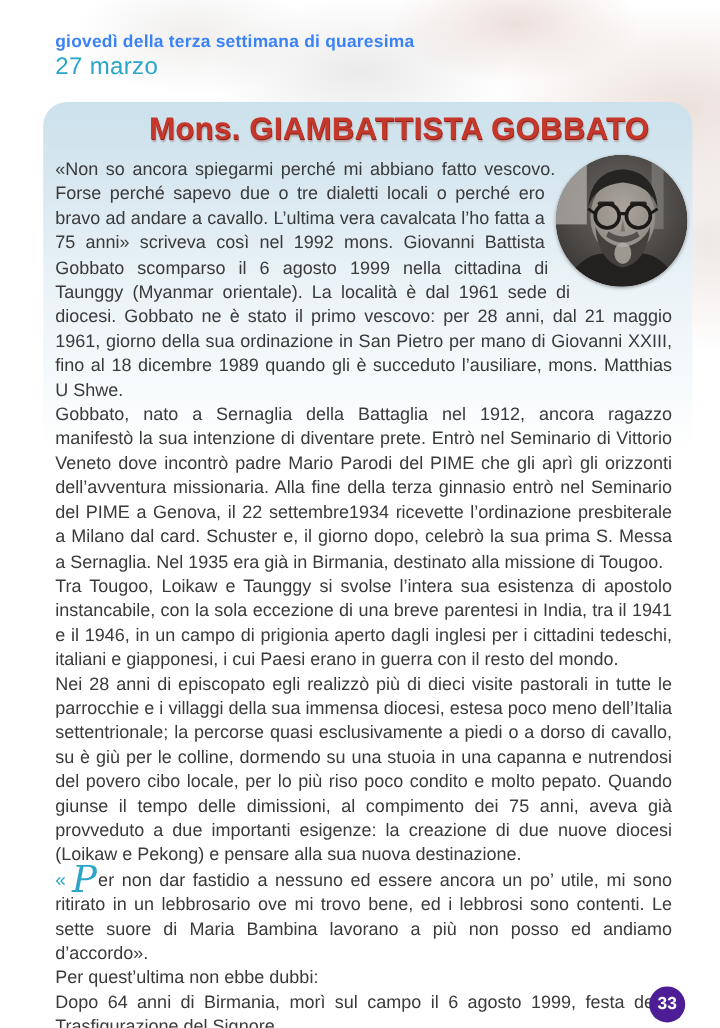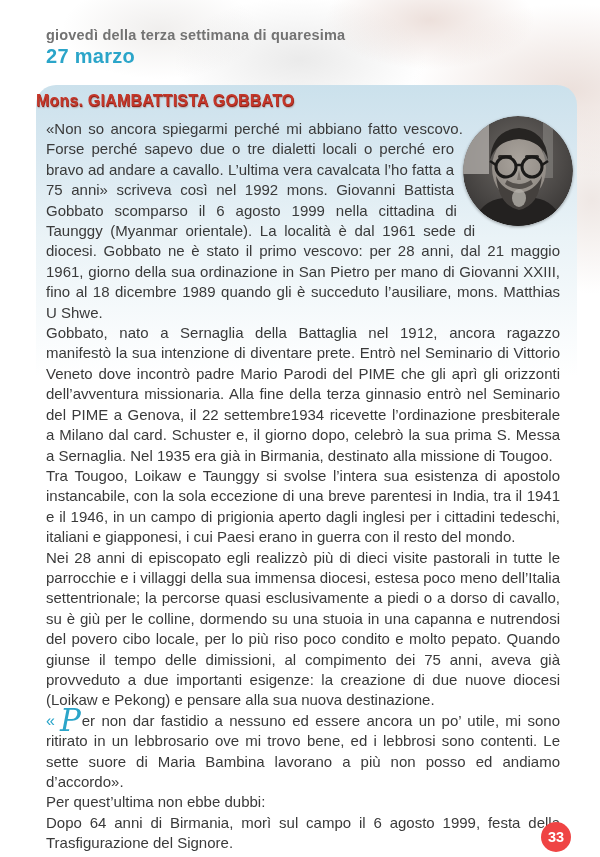--- a/index.html
+++ b/index.html
@@ -18,34 +18,34 @@
     background:
       radial-gradient(ellipse 150px 70px at 430px 20px, rgba(214,186,176,0.45), transparent 70%),
       radial-gradient(ellipse 220px 120px at 570px 90px, rgba(216,193,184,0.50), transparent 72%),
       radial-gradient(ellipse 180px 90px at 300px 60px, rgba(196,196,196,0.35), transparent 70%),
       radial-gradient(ellipse 140px 70px at 160px 30px, rgba(205,200,196,0.30), transparent 70%),
       radial-gradient(ellipse 120px 130px at 592px 200px, rgba(214,196,188,0.40), transparent 72%);
     pointer-events:none;
   }
   .header { position:absolute; left:46px; top:27px; }
   .header .day {
-    font-size:14.5px; font-weight:bold; color:#737373; letter-spacing:0.2px;
+    font-size:14.5px; font-weight:bold; color:#3b82f6; letter-spacing:0.2px;
   }
   .header .date {
-    font-size:20px; font-weight:bold; color:#2ba5c9; margin-top:2px; letter-spacing:0.3px;
+    font-size:20px; font-weight:normal; color:#2ba5c9; margin-top:2px; letter-spacing:0.3px;
   }
   .panel {
     position:absolute; left:36px; top:85px; width:541px; height:694px;
     border-radius:20px;
     background:linear-gradient(180deg, #cbe1ec 0%, #d7e7f0 9%, #eaf3f7 22%, #ffffff 42%);
   }
   .panel-title {
     margin:7px 36px 0 0;
-    text-align:left;
-    font-size:16px; font-weight:bold;
+    text-align:right;
+    font-size:26px; font-weight:bold;
     color:#c4372a;
     letter-spacing:0.2px;
     text-shadow:0.5px 1px 0 #8e2015, 1px 2px 1.5px rgba(110,25,15,0.30);
   }
   .article-body {
     margin:9px 17px 0 10px;
     font-size:15px; line-height:20.4px;
     text-align:justify;
     color:#3a3a3a;
   }
@@ -66,21 +66,21 @@
     font-family:"DejaVu Serif", serif;
     font-style:italic;
     font-size:31px;
     line-height:0;
     vertical-align:-5px;
     margin:0 1px 0 5px;
   }
   .page-badge {
     position:absolute; left:541px; top:822px;
     width:30px; height:30px; border-radius:50%;
-    background:#ef4444;
+    background:#4c1d95;
     color:#ffffff; font-size:14.5px; font-weight:bold;
     display:flex; align-items:center; justify-content:center;
   }
 </style>
 </head>
 <body>
 
 <div class="page">
 
   <div class="bg-faint"></div>

